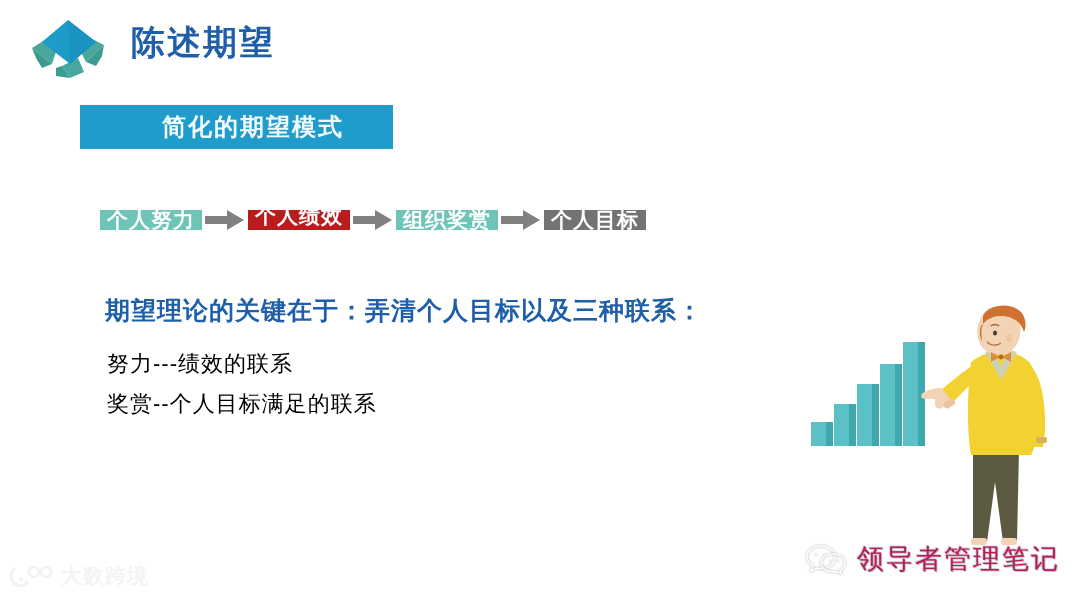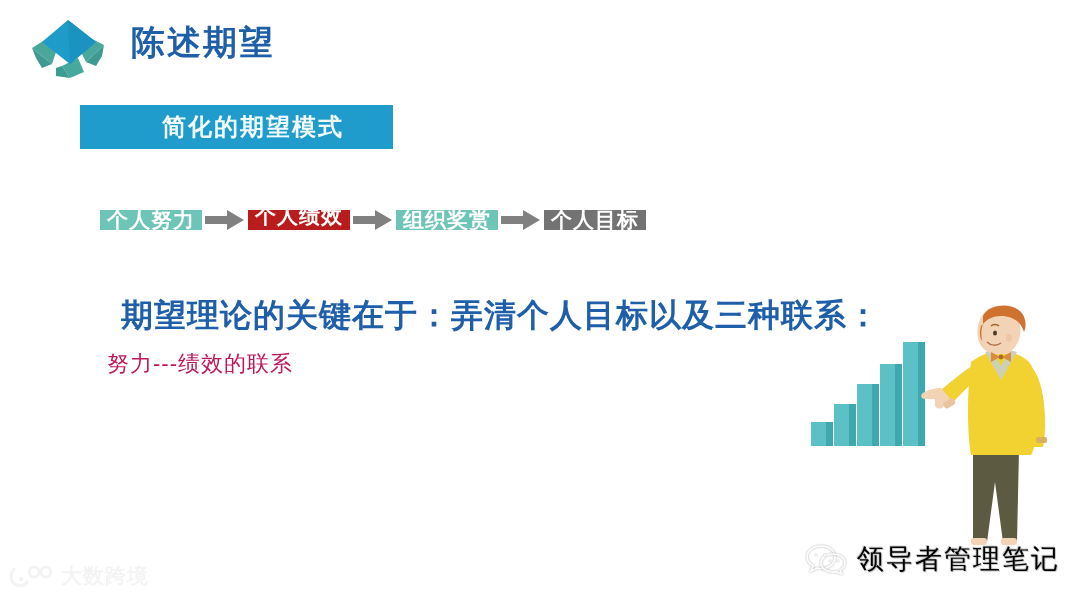--- a/index.html
+++ b/index.html
@@ -87,37 +87,37 @@
     display: flex;
     align-items: center;
     justify-content: center;
     flex: 0 0 auto;
   }
   .flow-arrow svg { display: block; }
 
   
   #body-heading {
     position: absolute;
-    left: 121px;
+    left: 105px;
     top: 294px;
-    font-size: 32px;
+    font-size: 25px;
     font-weight: bold;
     color: #1f5fa9;
     letter-spacing: 1px;
     white-space: nowrap;
   }
   #bullet-list {
     position: absolute;
     left: 107px;
     top: 344px;
     width: 600px;
   }
   .bullet-line {
     font-size: 22px;
-    color: #be185d;
+    color: #000000;
     letter-spacing: 1px;
     line-height: 40px;
     white-space: nowrap;
   }
 
   
   #illustration {
     position: absolute;
     left: 795px;
     top: 300px;
@@ -146,21 +146,21 @@
   #watermark-right {
     position: absolute;
     left: 805px;
     top: 541px;
     display: flex;
     align-items: center;
     gap: 10px;
   }
   #watermark-right-label {
     font-size: 27px;
-    color: #000000;
+    color: #be185d;
     letter-spacing: 2px;
     white-space: nowrap;
     text-shadow:
       0 0 1px rgba(150,150,150,0.85),
       1px 1px 0 rgba(170,170,170,0.55),
       -1px -1px 0 rgba(170,170,170,0.45);
   }
 </style>
 </head>
 <body>
@@ -221,20 +221,21 @@
     <div class="flow-box" style="background:#737373;">
       <span class="flow-box-label">个人目标</span>
     </div>
 
   </div>
 
   <div id="body-heading">期望理论的关键在于：弄清个人目标以及三种联系：</div>
 
   <div id="bullet-list">
     <div class="bullet-line">努力---绩效的联系</div>
+    <div class="bullet-line">奖赏--个人目标满足的联系</div>
   </div>
 
   <div id="illustration">
     <svg width="285" height="280" viewBox="0 0 285 280">
 
       <g>
         <rect x="16" y="122" width="22" height="24" fill="#5cc1c6"></rect>
         <rect x="31" y="122" width="7" height="24" fill="#3fa8ae"></rect>
         <rect x="39" y="104" width="22" height="42" fill="#5cc1c6"></rect>
         <rect x="54" y="104" width="7" height="42" fill="#3fa8ae"></rect>

